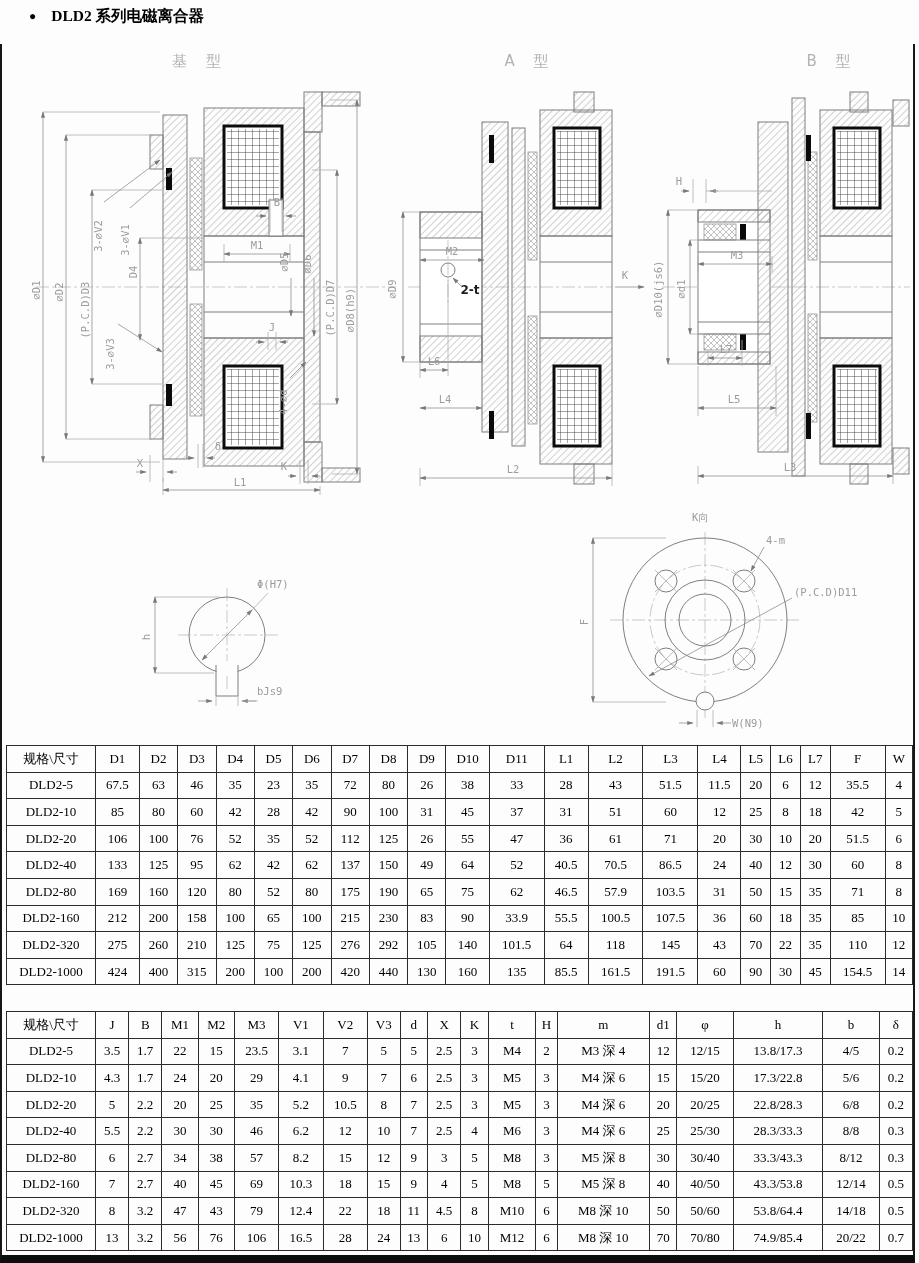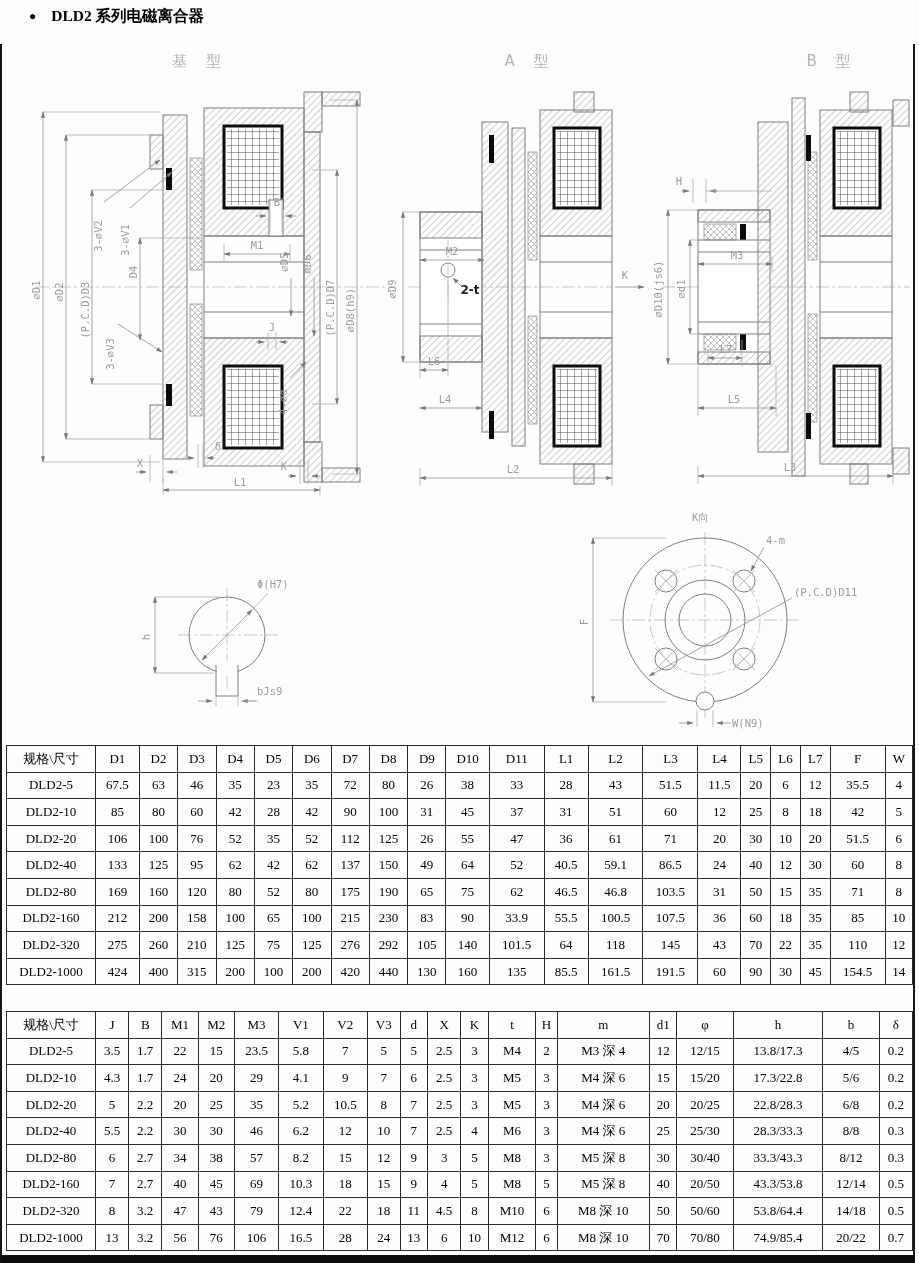--- a/index.html
+++ b/index.html
@@ -450,21 +450,21 @@
           <td>95</td>
           <td>62</td>
           <td>42</td>
           <td>62</td>
           <td>137</td>
           <td>150</td>
           <td>49</td>
           <td>64</td>
           <td>52</td>
           <td>40.5</td>
-          <td>59.1</td>
+          <td>70.5</td>
           <td>86.5</td>
           <td>24</td>
           <td>40</td>
           <td>12</td>
           <td>30</td>
           <td>60</td>
           <td>8</td>
         </tr>
         <tr>
           <td>DLD2-80</td>
@@ -473,21 +473,21 @@
           <td>120</td>
           <td>80</td>
           <td>52</td>
           <td>80</td>
           <td>175</td>
           <td>190</td>
           <td>65</td>
           <td>75</td>
           <td>62</td>
           <td>46.5</td>
-          <td>46.8</td>
+          <td>57.9</td>
           <td>103.5</td>
           <td>31</td>
           <td>50</td>
           <td>15</td>
           <td>35</td>
           <td>71</td>
           <td>8</td>
         </tr>
         <tr>
           <td>DLD2-160</td>
@@ -588,21 +588,21 @@
         </tr>
       </thead>
       <tbody>
         <tr>
           <td>DLD2-5</td>
           <td>3.5</td>
           <td>1.7</td>
           <td>22</td>
           <td>15</td>
           <td>23.5</td>
-          <td>5.8</td>
+          <td>3.1</td>
           <td>7</td>
           <td>5</td>
           <td>5</td>
           <td>2.5</td>
           <td>3</td>
           <td>M4</td>
           <td>2</td>
           <td>M3 深 4</td>
           <td>12</td>
           <td>12/15</td>
@@ -708,21 +708,21 @@
           <td>10.3</td>
           <td>18</td>
           <td>15</td>
           <td>9</td>
           <td>4</td>
           <td>5</td>
           <td>M8</td>
           <td>5</td>
           <td>M5 深 8</td>
           <td>40</td>
-          <td>20/50</td>
+          <td>40/50</td>
           <td>43.3/53.8</td>
           <td>12/14</td>
           <td>0.5</td>
         </tr>
         <tr>
           <td>DLD2-320</td>
           <td>8</td>
           <td>3.2</td>
           <td>47</td>
           <td>43</td>

